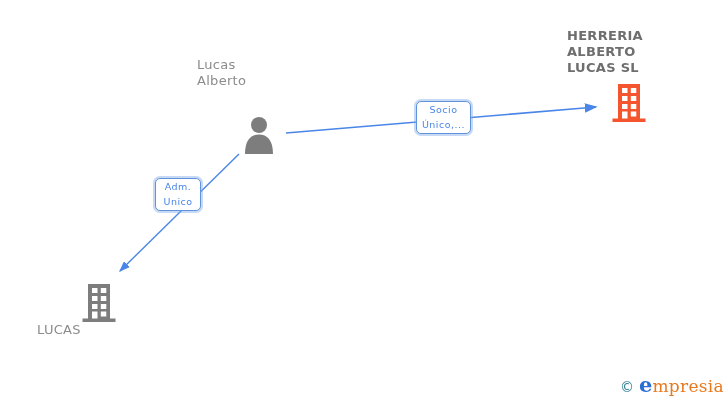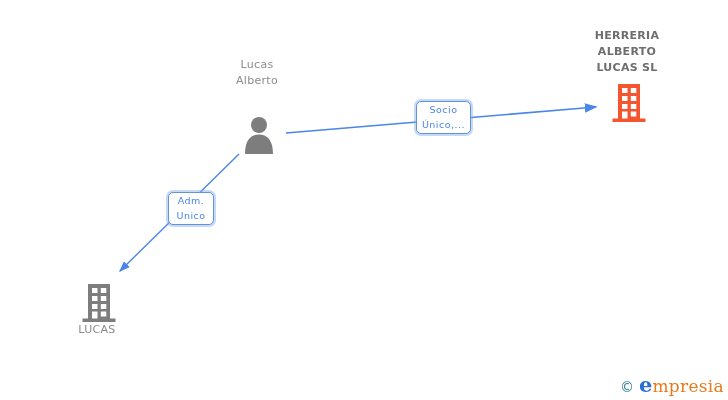--- a/index.html
+++ b/index.html
@@ -15,21 +15,21 @@
     --logo_blue:#2b6fd4;
     --logo_orange:#e8791d;
   }
   html,body{margin:0;padding:0;}
   body{background:#ffffff;font-family:"DejaVu Sans","Liberation Sans",sans-serif;}
   .canvas{
     position:relative;width:728px;height:400px;background:#ffffff;overflow:hidden;
   }
   .connectors{position:absolute;left:0;top:0;width:728px;height:400px;}
   .node-label{
-    position:absolute;text-align:center;font-size:11px;line-height:16px;
+    position:absolute;font-size:13px;line-height:16px;
     color:var(--node_text_gray);letter-spacing:0.3px;white-space:nowrap;
   }
   .company-title{
     font-weight:bold;color:var(--company_title_gray);
   }
   .node-icon{position:absolute;}
   .edge-label{
     position:absolute;background:#ffffff;
     border:1px solid var(--label_border_blue);
     border-radius:5px;
@@ -113,21 +113,21 @@
     <div class="node-label" style="left:37px;top:322px;width:120px;">
       <div>LUCAS</div>
     </div>
   </div>
 
   <div class="edge-label" style="left:416px;top:101px;width:55px;height:33px;">
     <div>Socio</div>
     <div>Único,...</div>
   </div>
 
-  <div class="edge-label" style="left:155px;top:192px;width:46px;height:33px;margin-left:13px;">
+  <div class="edge-label" style="left:155px;top:178px;width:46px;height:33px;">
     <div>Adm.</div>
     <div>Unico</div>
   </div>
 
   <div class="logo">
     <span class="copy">©</span>
     <span class="brand"><span class="brand-e">e</span><span class="brand-rest">mpresia</span></span>
   </div>
 
 </div>

